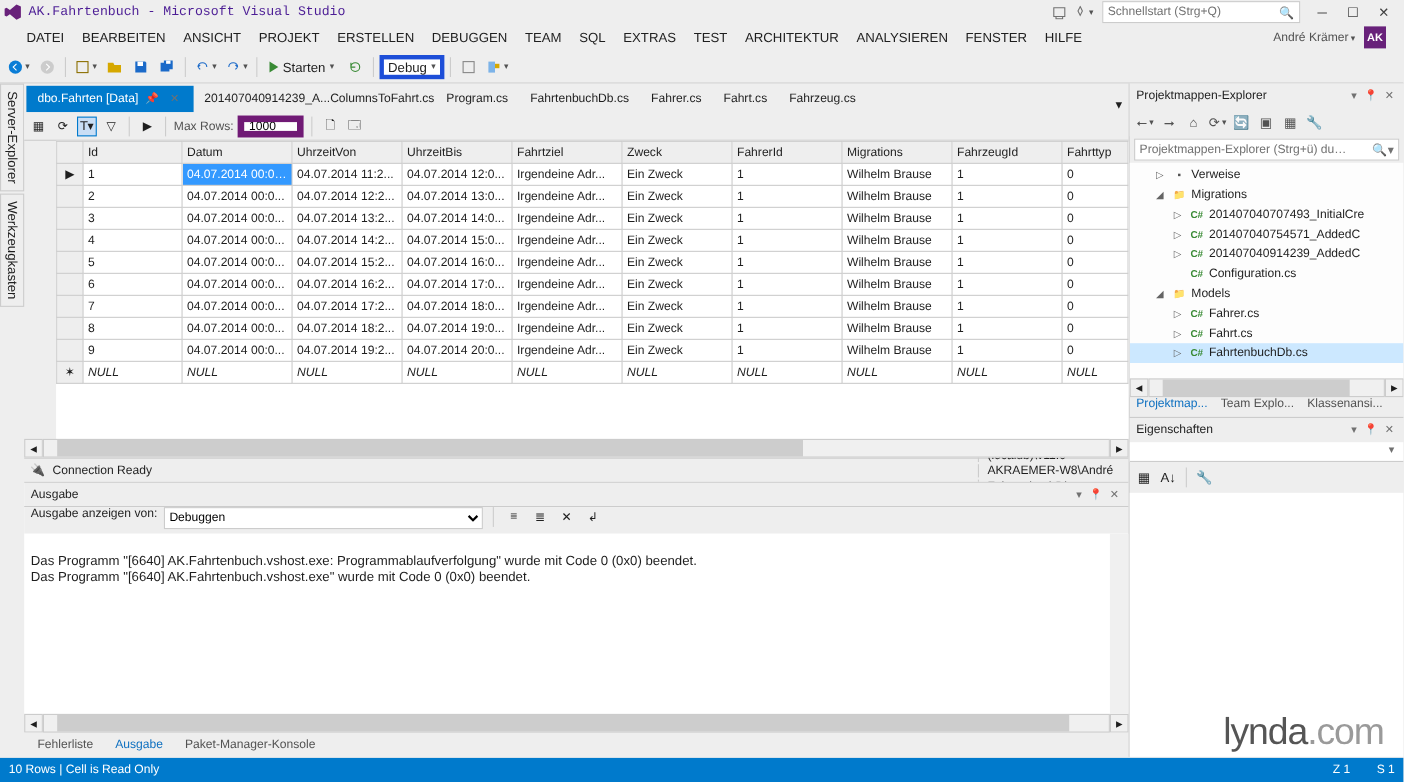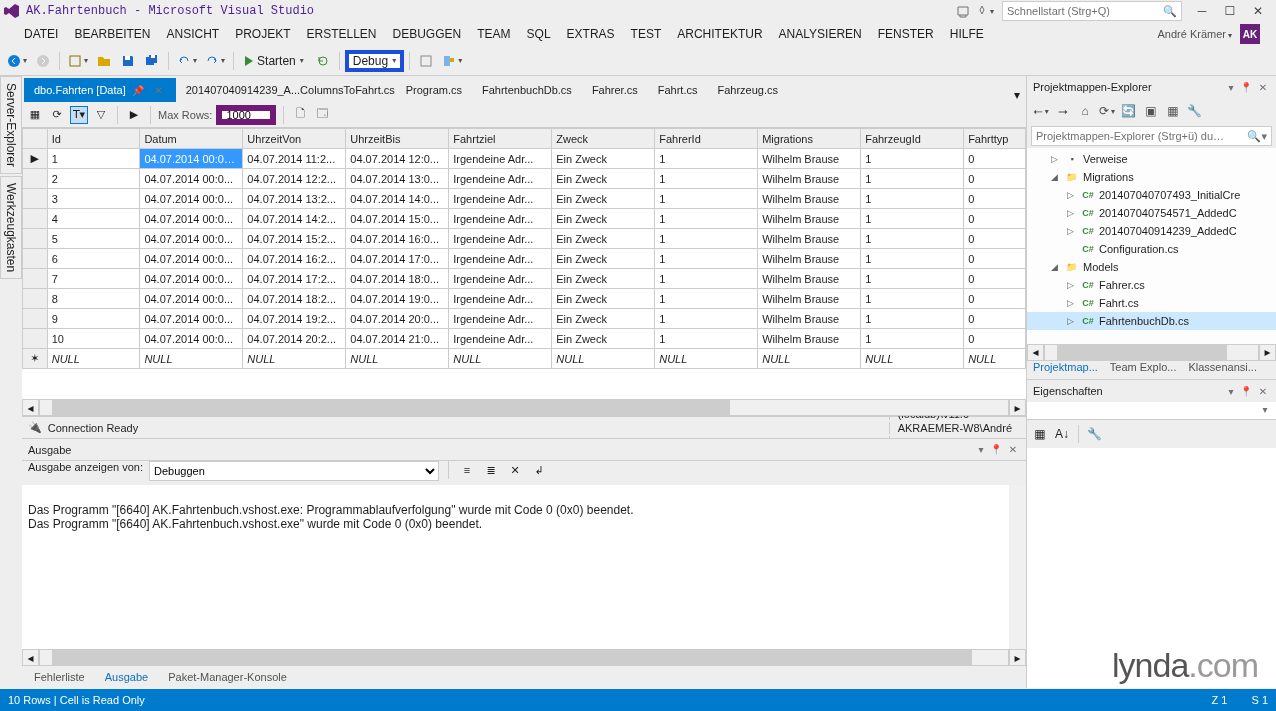--- a/index.html
+++ b/index.html
@@ -44,21 +44,21 @@
 .doctabs .scroll { margin-left: auto; width: 18px; display: flex; align-items: center; justify-content: center; }
 
 
 .datatool { height: 26px; background: #eee; border-bottom: 1px solid #ccc; display: flex; align-items: center; padding: 0 4px; gap: 4px; font-size: 11px; }
 .datatool input { width: 60px; height: 20px; border: 6px solid #701a75; padding: 0 4px; font-size: 11px; }
 .datatool .lbl { color: #525252; }
 .dicon { width: 18px; height: 18px; display: flex; align-items: center; justify-content: center; cursor: pointer; }
 .dicon.boxed { border: 1px solid #007acc; background: #c9def5; }
 
 
-.gridwrap { flex: 1; background: #fff; overflow: hidden; position: relative; }
+.gridwrap { flex: 1; background: #fff; overflow: hidden; position: relative; margin-left: 29px; }
 table.grid { border-collapse: collapse; width: 100%; table-layout: fixed; }
 table.grid th, table.grid td { border: 1px solid #ccc; padding: 2px 4px; font-size: 11px; text-align: left; height: 20px; overflow: hidden; white-space: nowrap; text-overflow: ellipsis; }
 table.grid th { background: #eee; font-weight: normal; color: #1e1e1e; }
 table.grid .rowhdr { background: #eee; width: 24px; text-align: center; }
 table.grid td.sel { background: #3399ff; color: #fff; }
 table.grid .nullc { font-style: italic; color: #1e1e1e; background:#fff; }
 .hscroll { height: 17px; background: #eee; display: flex; align-items: center; }
 .hscroll .track { flex: 1; height: 17px; background: #f0f0f0; border: 1px solid #ccc; position: relative; }
 .hscroll .thumb { position: absolute; left: 12px; top: 0; height: 100%; width: 70%; background: #cdcdcd; }
 .hscroll .arrow { width: 17px; height: 17px; border: 1px solid #ccc; background: #f0f0f0; display: flex; align-items: center; justify-content: center; }
@@ -434,33 +434,20 @@
               <td>04.07.2014 19:2...</td>
               <td>04.07.2014 20:0...</td>
               <td>Irgendeine Adr...</td>
               <td>Ein Zweck</td>
               <td>1</td>
               <td>Wilhelm Brause</td>
               <td>1</td>
               <td>0</td>
             </tr>
             <tr>
-              <td class="rowhdr"></td>
-              <td>10</td>
-              <td>04.07.2014 00:0...</td>
-              <td>04.07.2014 20:2...</td>
-              <td>04.07.2014 21:0...</td>
-              <td>Irgendeine Adr...</td>
-              <td>Ein Zweck</td>
-              <td>1</td>
-              <td>Wilhelm Brause</td>
-              <td>1</td>
-              <td>0</td>
-            </tr>
-            <tr>
               <td class="rowhdr">✶</td>
               <td class="nullc">NULL</td>
               <td class="nullc">NULL</td>
               <td class="nullc">NULL</td>
               <td class="nullc">NULL</td>
               <td class="nullc">NULL</td>
               <td class="nullc">NULL</td>
               <td class="nullc">NULL</td>
               <td class="nullc">NULL</td>
               <td class="nullc">NULL</td>

